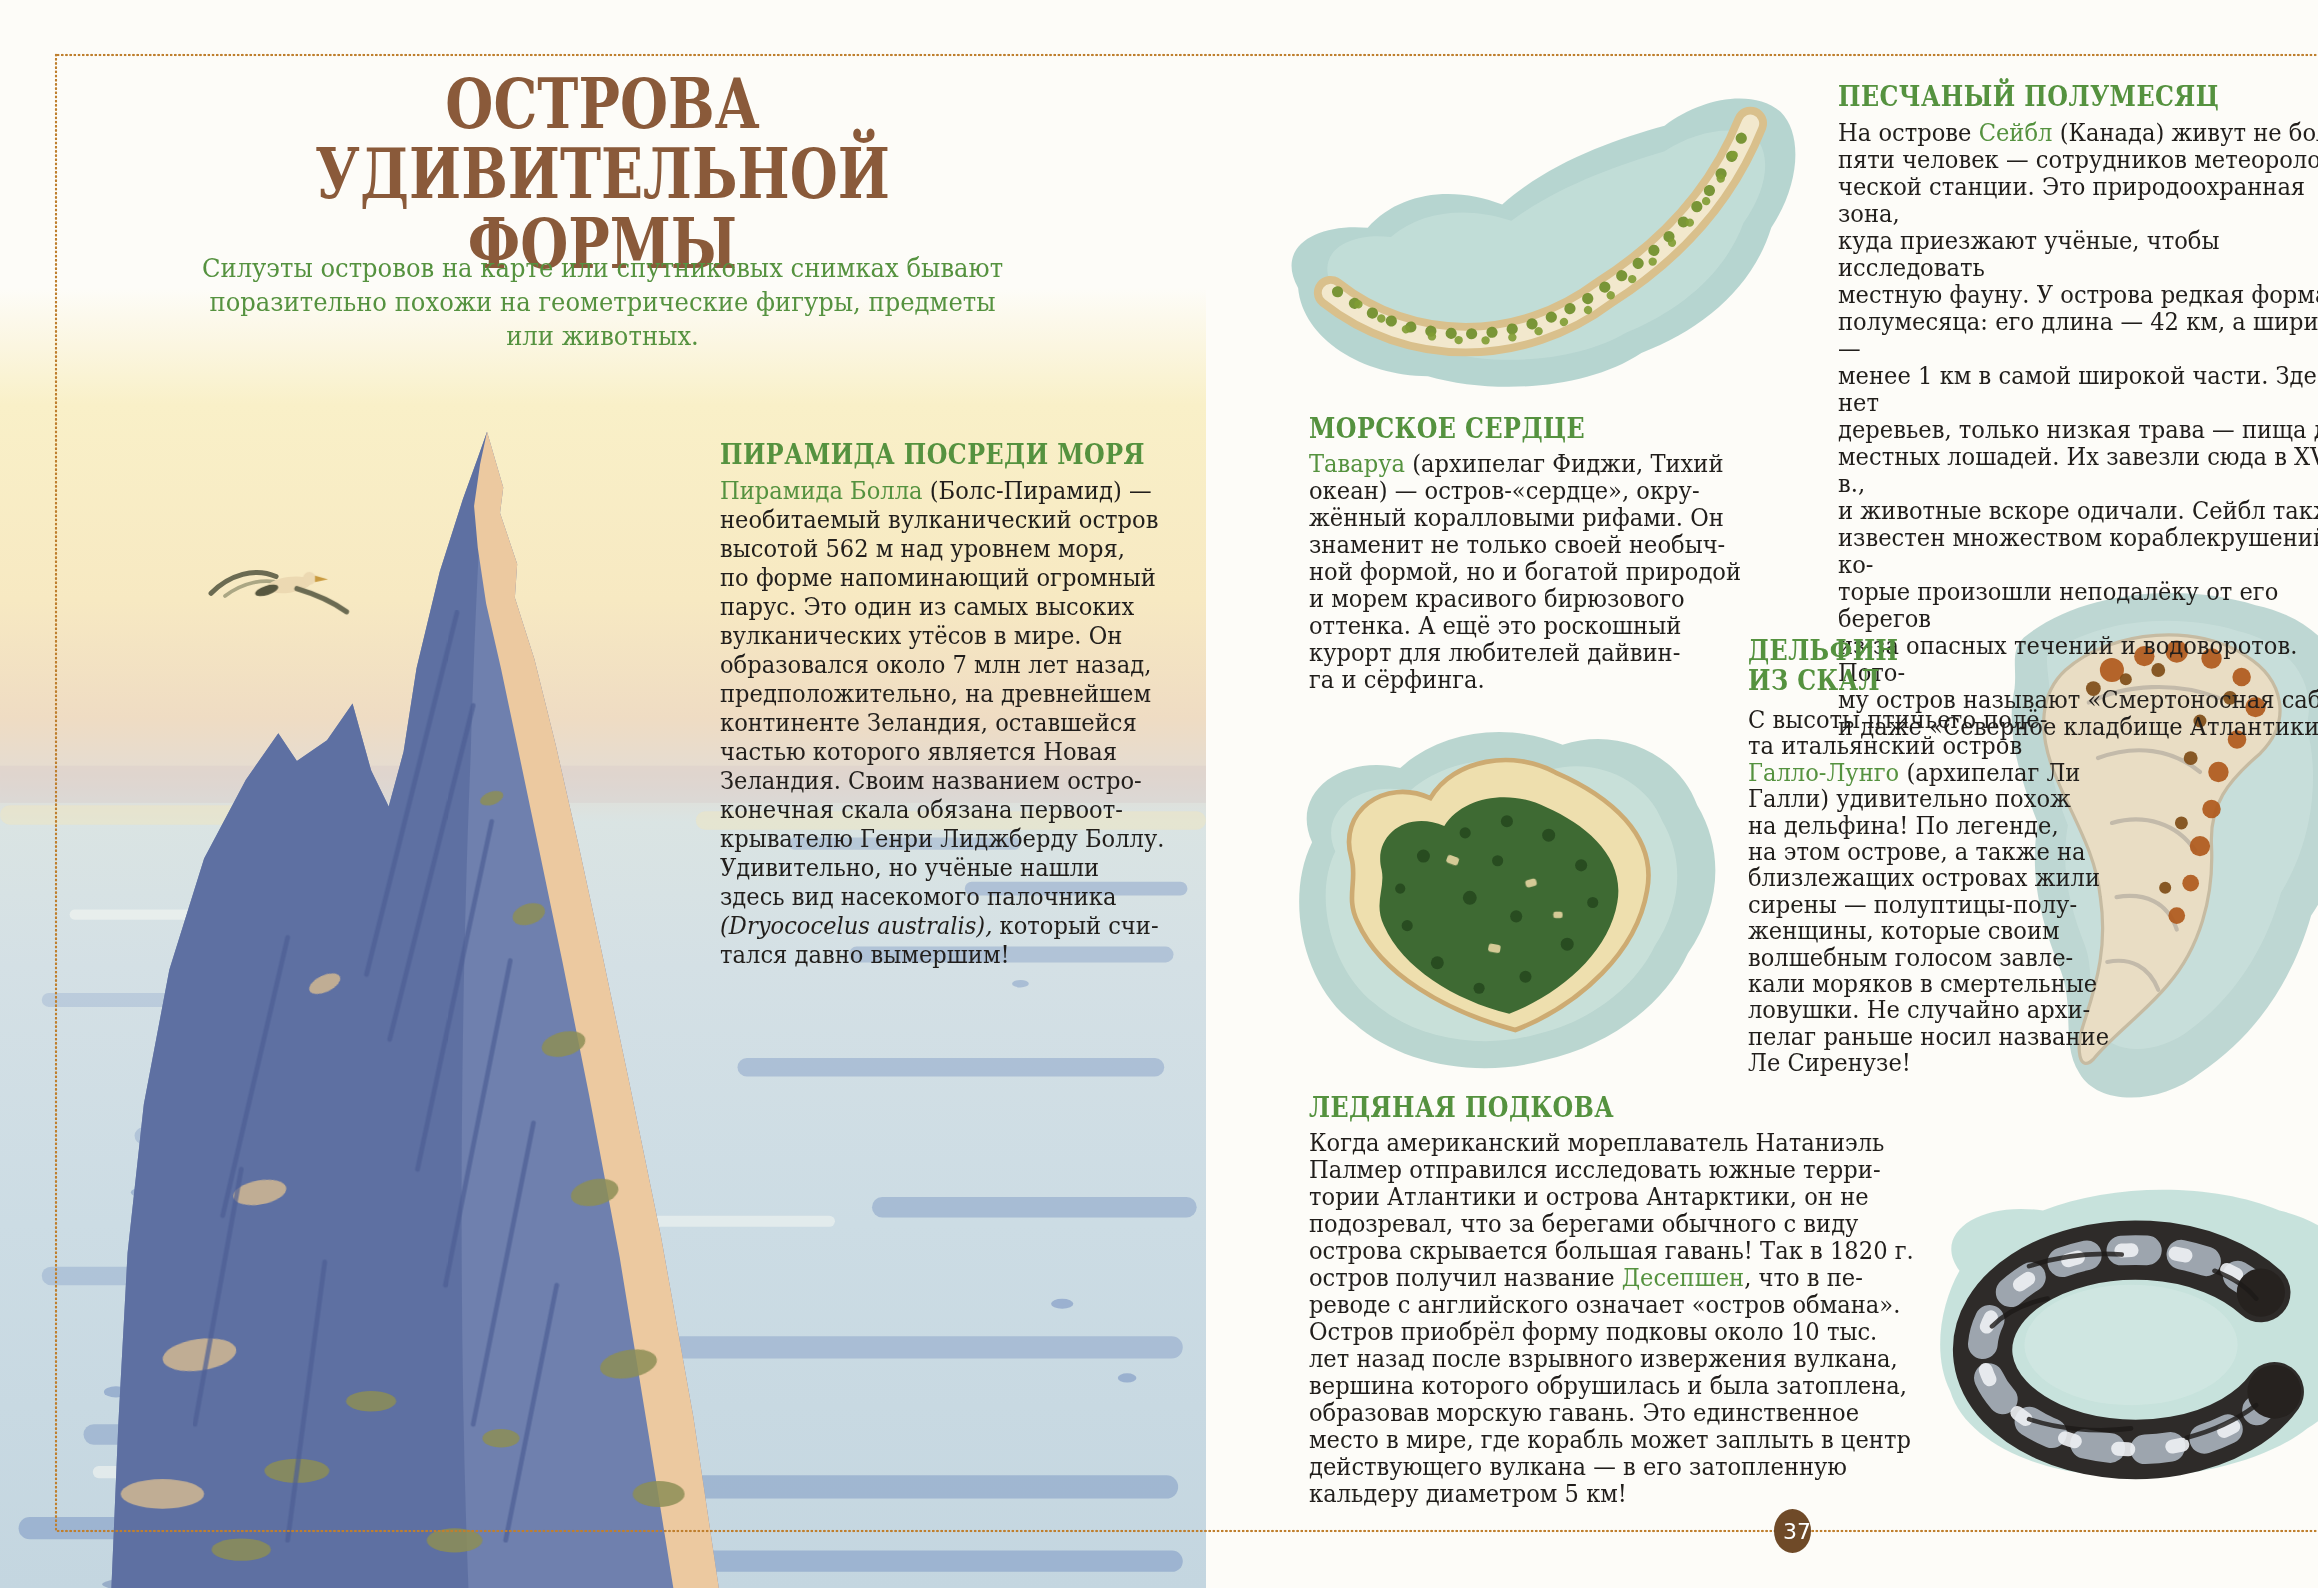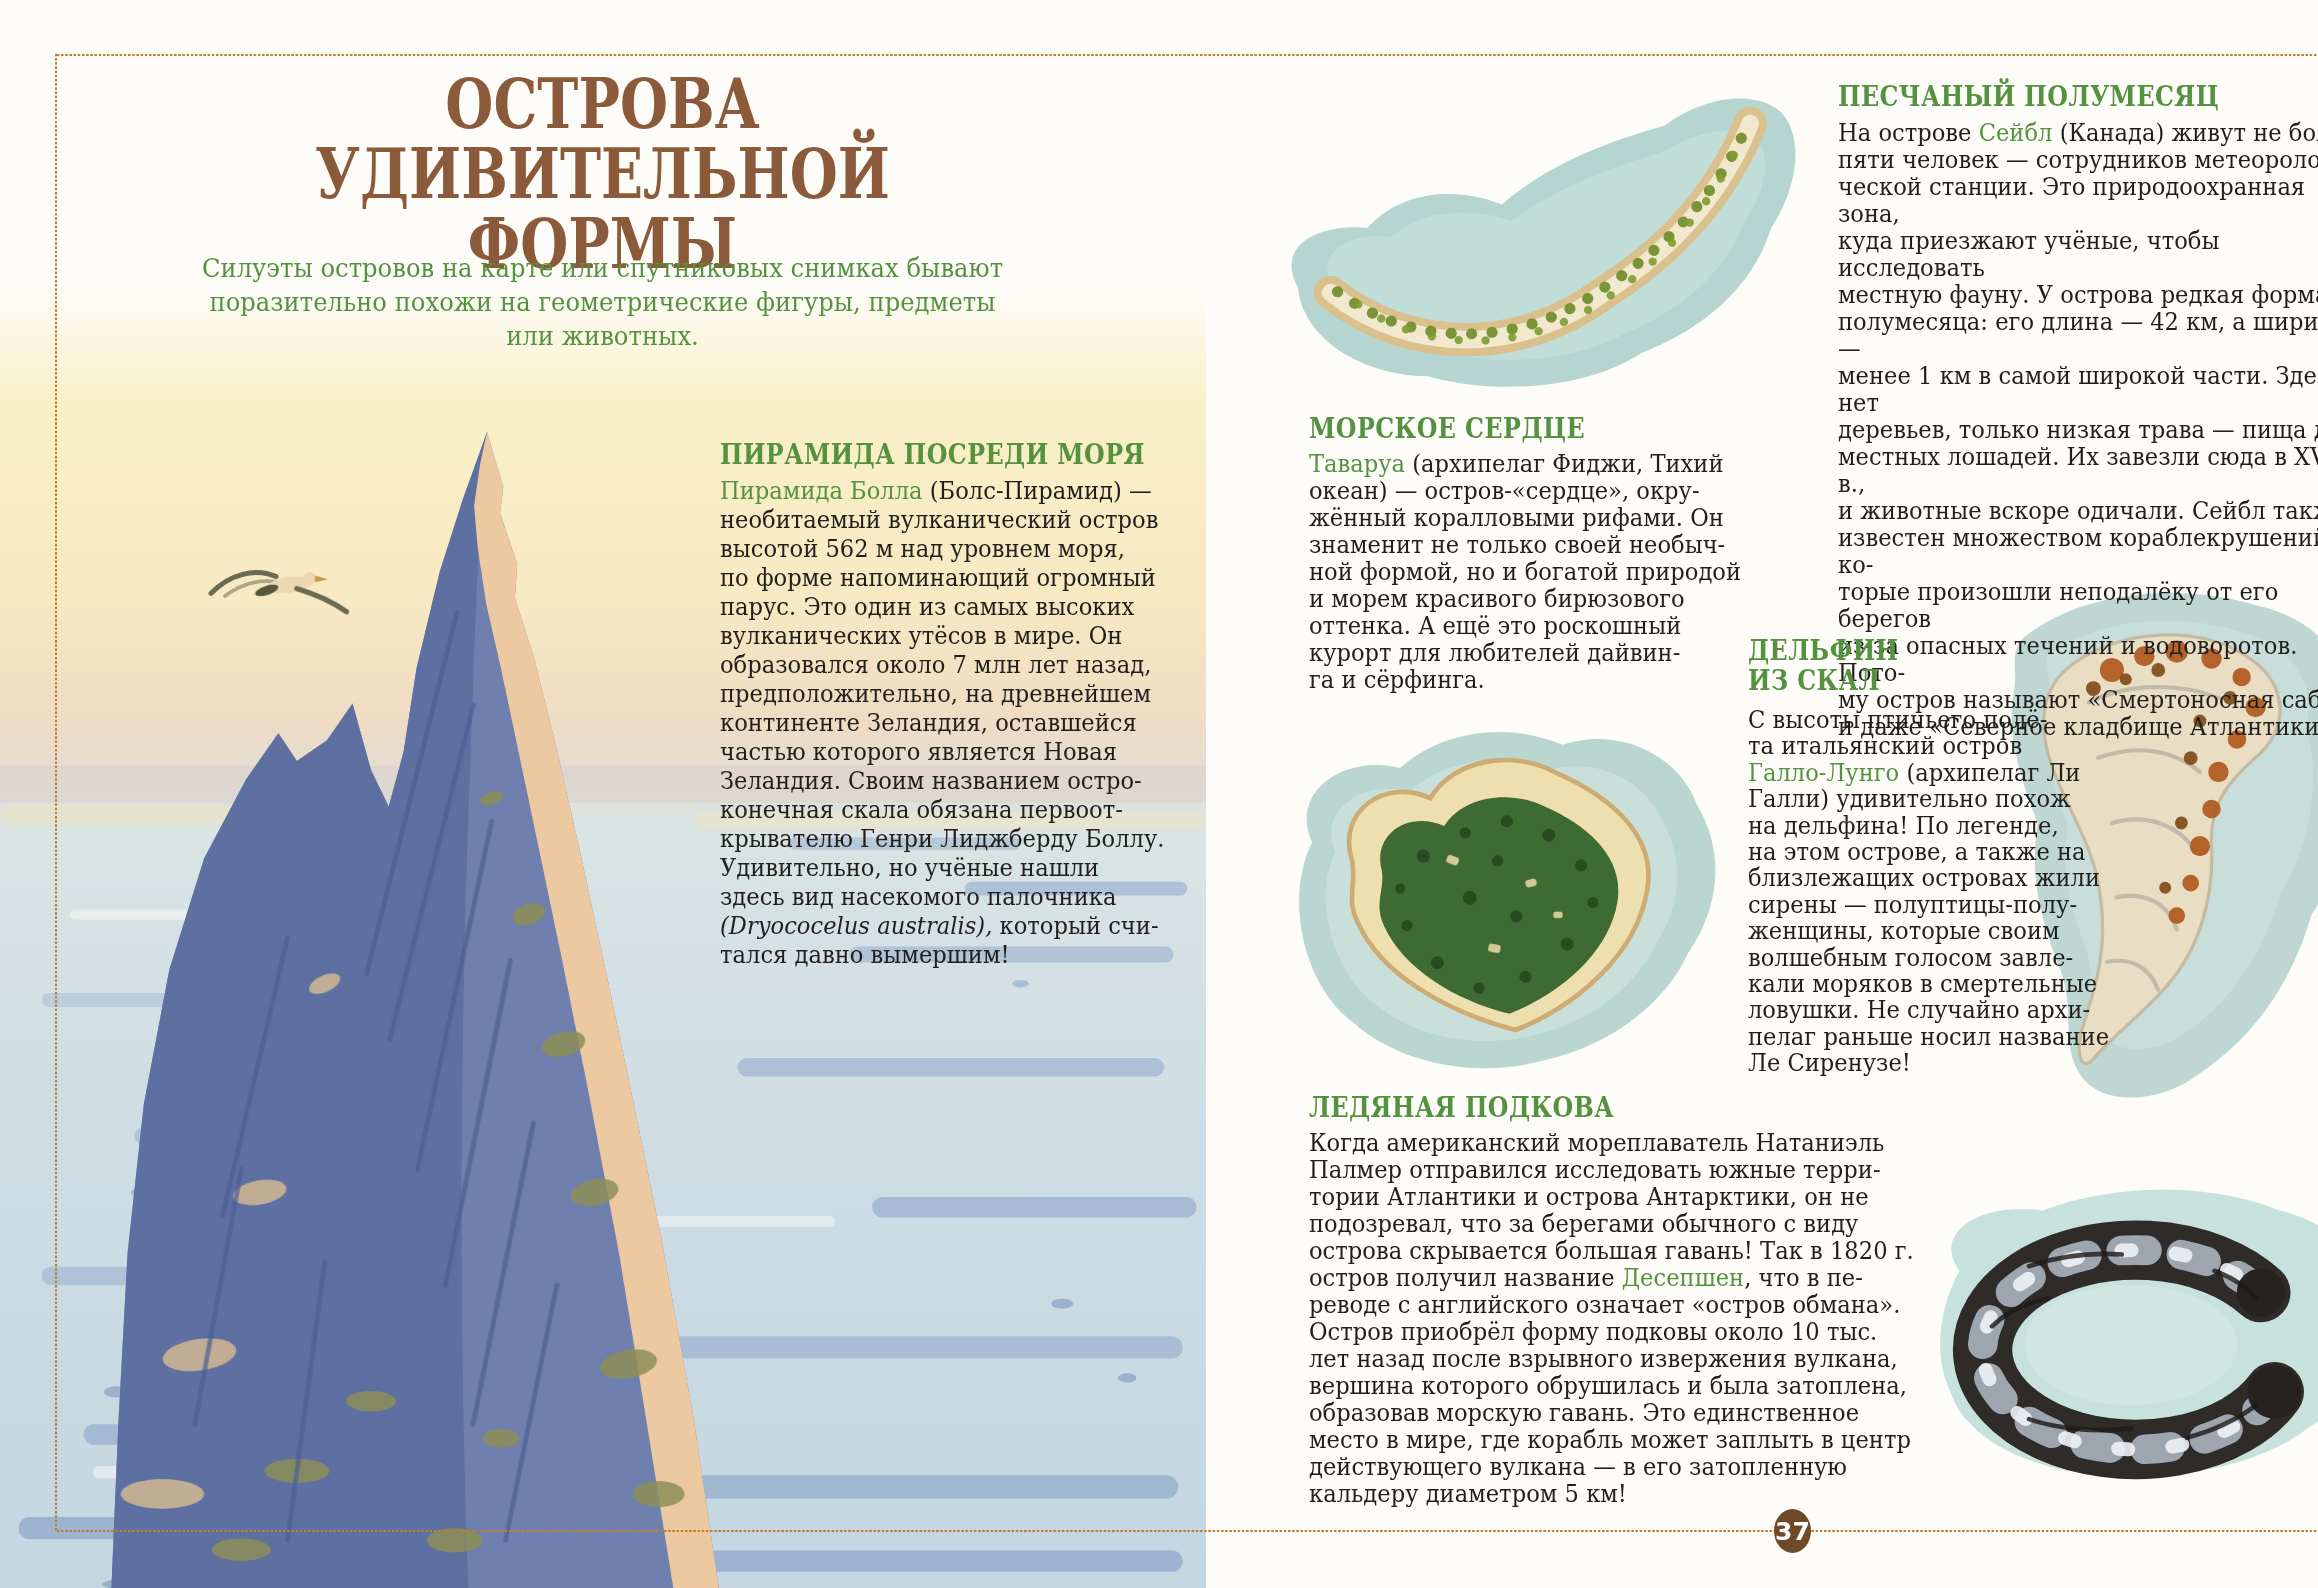--- a/index.html
+++ b/index.html
@@ -57,21 +57,21 @@
   .body-left{line-height:29px;}
   .seg-green{color:var(--accent-green,#5b9646);}
   .seg-italic{font-style:italic;}
 
   .illo{position:absolute;z-index:1;}
 
   .page-badge{
     position:absolute;left:1774px;top:1509px;width:37px;height:44px;z-index:6;
     background:var(--badge-brown,#6f4a28);border-radius:50%;
     color:#ffffff;font-family:"DejaVu Sans","Liberation Sans",sans-serif;
-    font-size:25px;display:flex;align-items:center;justify-content:center;font-weight:bold;
+    font-size:22px;display:flex;align-items:center;justify-content:flex-end;
   }
 </style>
 </head>
 <body>
 
 <div id="spread">
 
   <div class="pyramid-scene">
     <svg width="1206" height="1301" viewBox="0 0 2600 2805">
 

